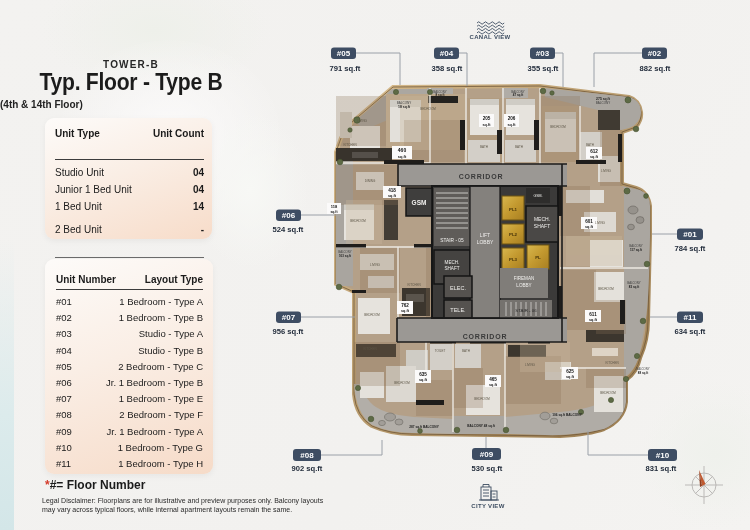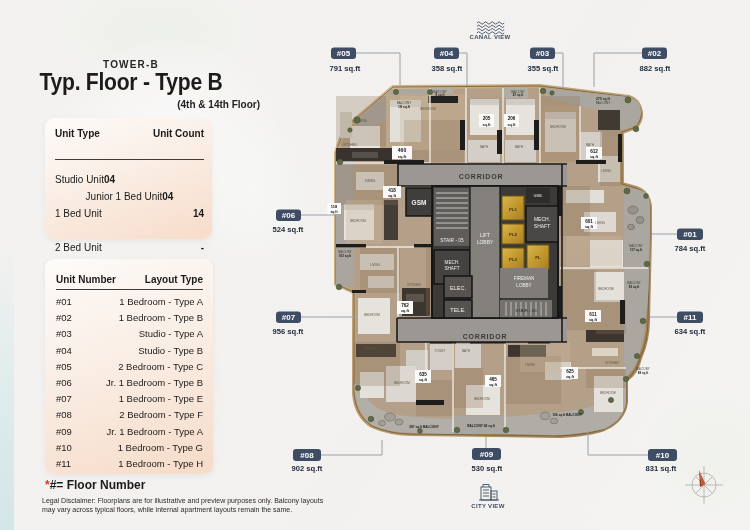--- a/index.html
+++ b/index.html
@@ -20,41 +20,41 @@
 <div class="abs" style="left:190px;top:110px;width:120px;height:160px;background:radial-gradient(ellipse at center,#f7f8f5 0%,rgba(242,241,239,0) 70%);border-radius:50%;"></div>
 
 <div class="abs" style="left:0;top:240px;width:14px;height:290px;background:linear-gradient(180deg,rgba(226,236,238,0) 0%,#dcebec 60%,#d3e6e8 100%);"></div>
 
 <div class="abs" style="left:640px;top:380px;width:150px;height:150px;background:radial-gradient(ellipse at center,#eff1ec 0%,rgba(242,241,239,0) 70%);border-radius:50%;"></div>
 
 <div class="abs" style="left:0;top:59px;width:262px;text-align:center;font-size:10px;font-weight:bold;letter-spacing:1.2px;color:#272727;">TOWER-B</div>
 
 <div class="abs" style="left:0;top:68px;width:262px;text-align:center;font-size:24px;letter-spacing:-0.3px;font-weight:bold;color:#1c1c1c;transform:scaleX(0.88);transform-origin:131px 0;">Typ. Floor - Type B</div>
 
-<div class="abs" style="left:0;top:99px;width:260px;text-align:right;font-size:10px;font-weight:bold;color:#222;">(4th &amp; 14th Floor)</div>
+<div class="abs" style="left:0;top:99px;width:260px;text-align:left;font-size:10px;font-weight:bold;color:#222;">(4th &amp; 14th Floor)</div>
 
 <div class="abs" style="left:45px;top:118px;width:167px;height:121px;border-radius:9px;background:linear-gradient(160deg,#fdfbf9 0%,#faeee5 45%,#f7dcc9 100%);box-shadow:0 2px 6px rgba(0,0,0,0.05);"></div>
 <div class="abs" style="left:55px;top:128px;width:149px;font-size:10px;color:#1b1b1b;">
   <div style="display:flex;justify-content:space-between;font-weight:bold;padding-bottom:20px;border-bottom:1.2px solid #3c3c3c;">
       <span>Unit Type</span>
       <span>Unit Count</span>
     </div>
-  <div style="display:flex;margin-top:14px;">
+  <div style="display:flex;justify-content:space-between;margin-top:7px;">
       <span>Studio Unit</span>
       <b>04</b>
     </div>
-  <div style="display:flex;justify-content:center;margin-top:6px;">
+  <div style="display:flex;justify-content:space-between;margin-top:6px;">
       <span>Junior 1 Bed Unit</span>
       <b>04</b>
     </div>
   <div style="display:flex;justify-content:space-between;margin-top:6px;">
       <span>1 Bed Unit</span>
       <b>14</b>
     </div>
-  <div style="display:flex;justify-content:space-between;margin-top:23px;padding-bottom:16px;border-bottom:1px solid #6b6b6b;">
+  <div style="display:flex;justify-content:space-between;margin-top:12px;padding-bottom:22px;border-bottom:1px solid #6b6b6b;">
       <span>2 Bed Unit</span>
       <b>-</b>
     </div>
 </div>
 
 <div class="abs" style="left:45px;top:259px;width:168px;height:215px;border-radius:9px;background:linear-gradient(160deg,#fdfbf9 0%,#faeee5 45%,#f6dbc8 100%);box-shadow:0 2px 6px rgba(0,0,0,0.05);"></div>
 <div class="abs" style="left:56px;top:274px;width:147px;font-size:9.5px;color:#1b1b1b;">
   <div style="display:flex;justify-content:space-between;font-weight:bold;font-size:10px;padding-bottom:4px;border-bottom:1.2px solid #3c3c3c;">
       <span>Unit Number</span>
       <span>Layout Type</span>

